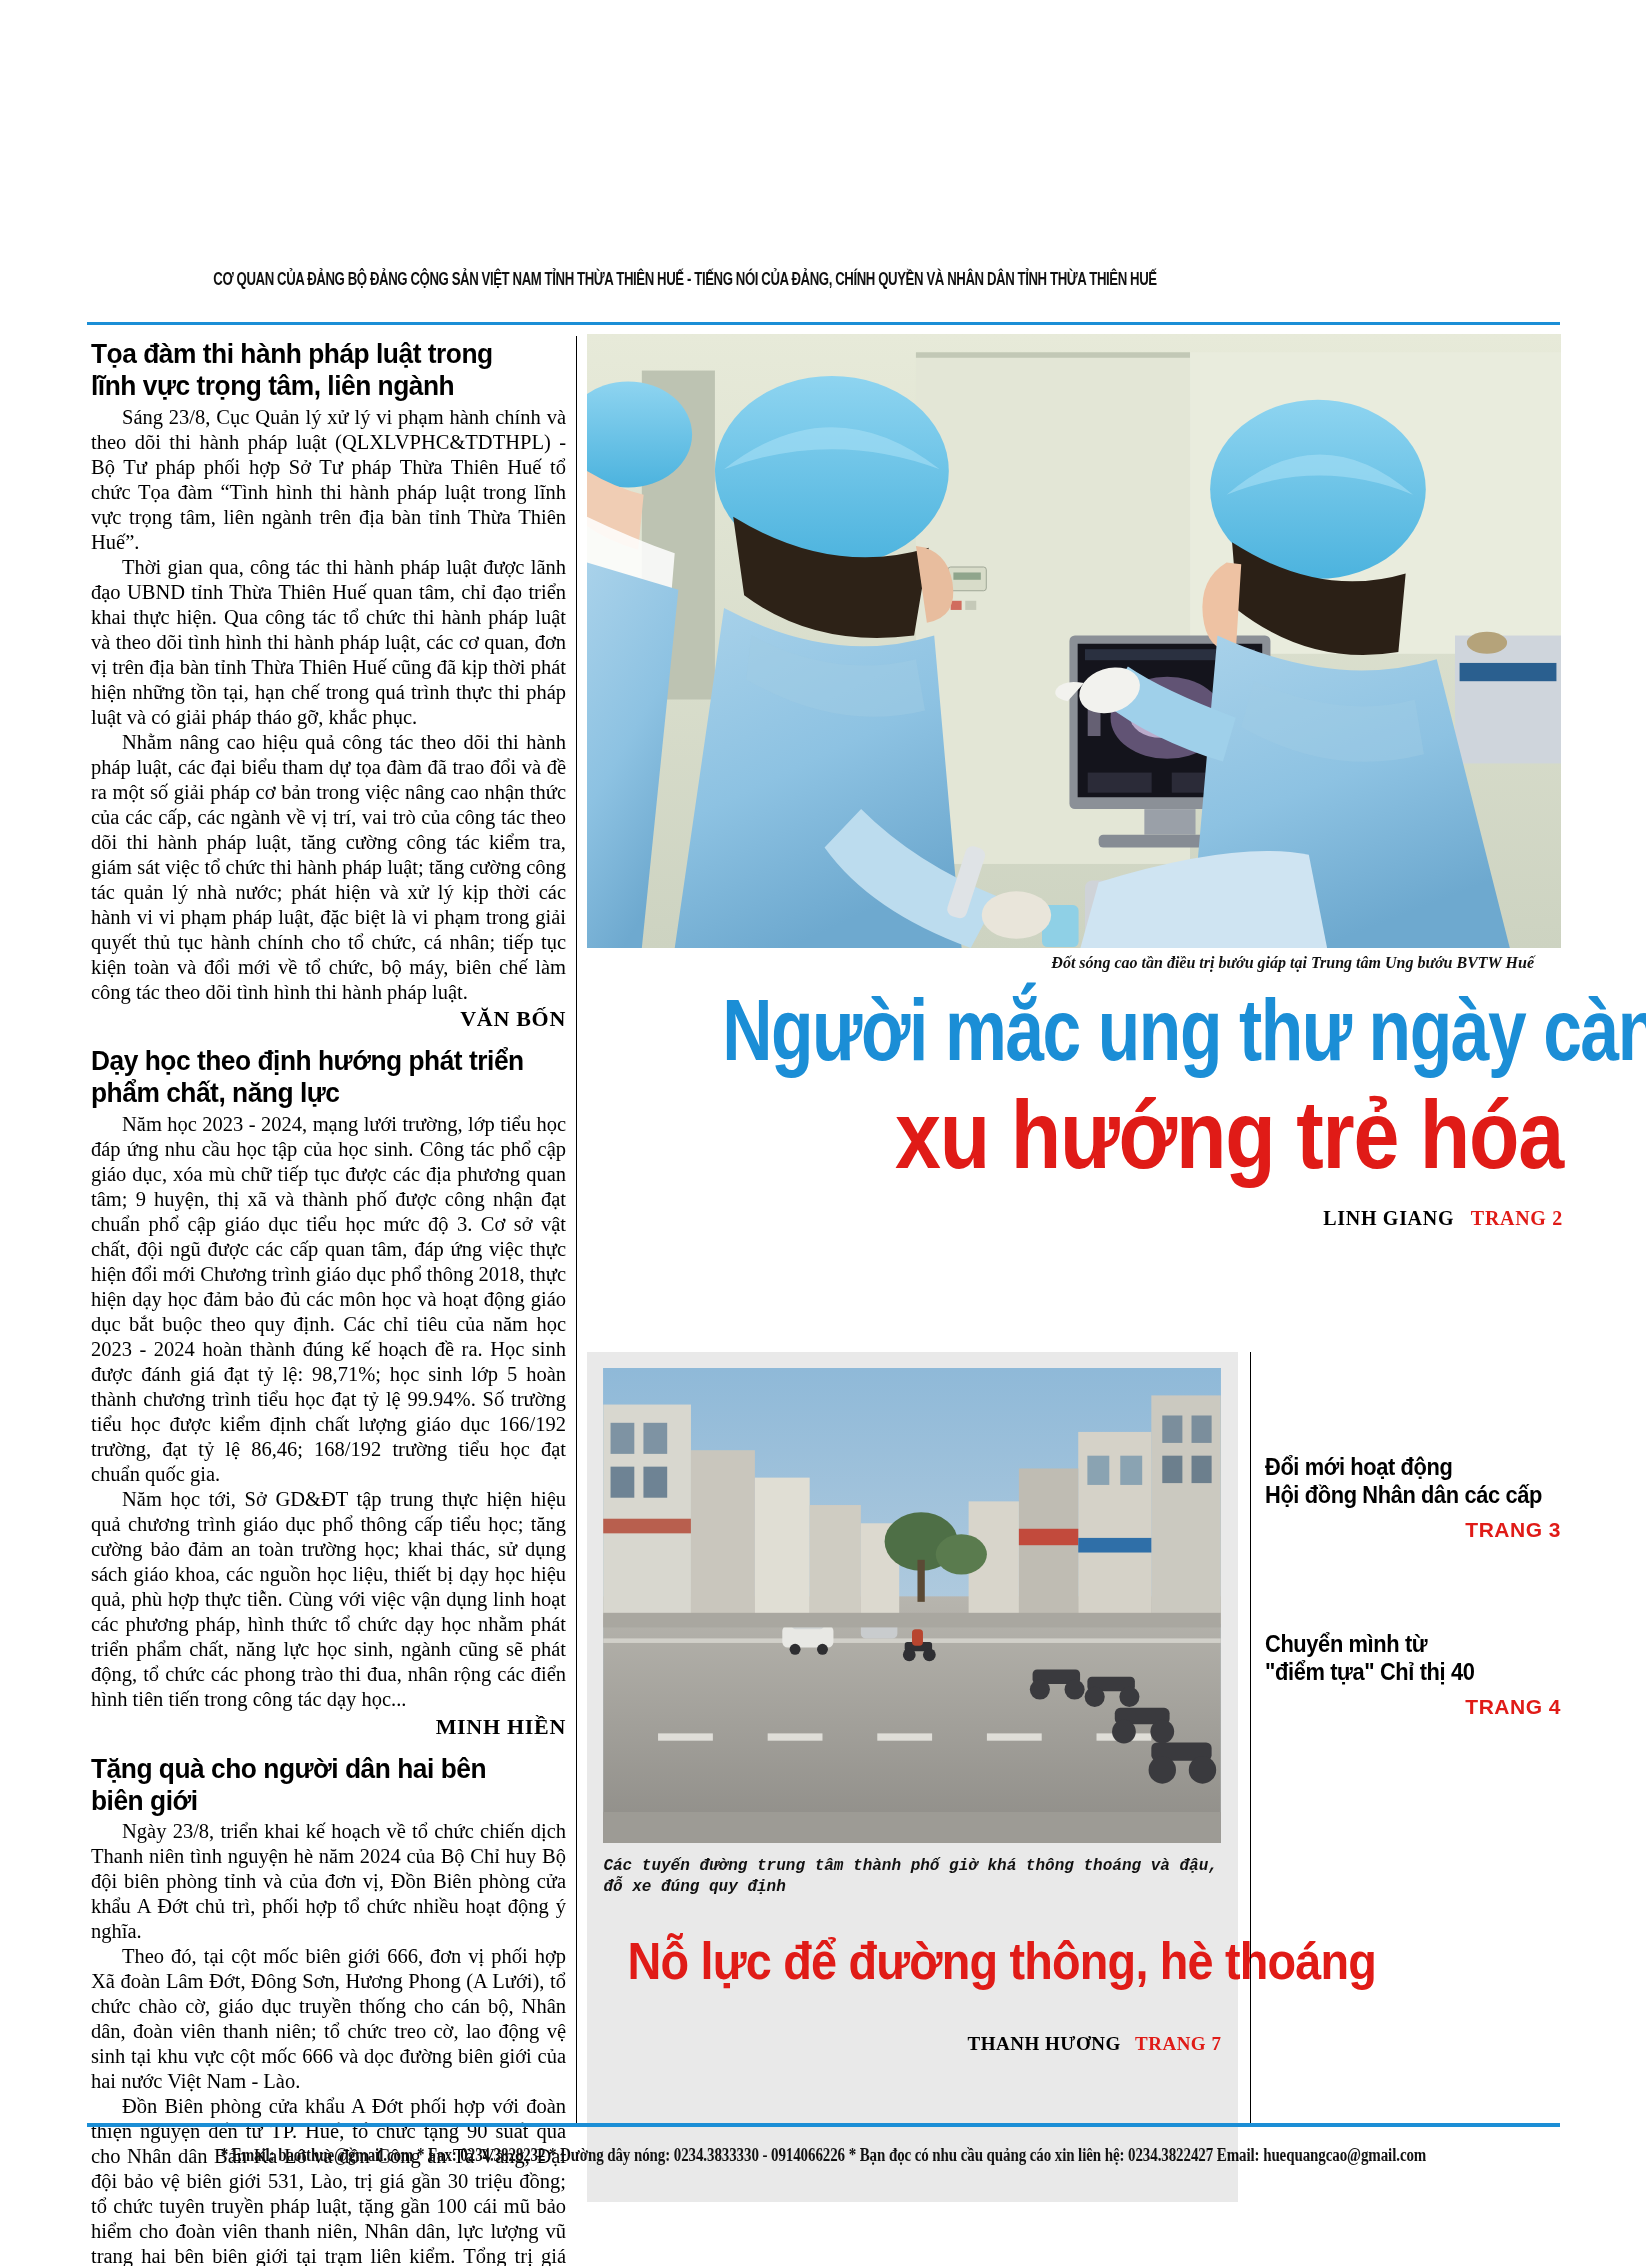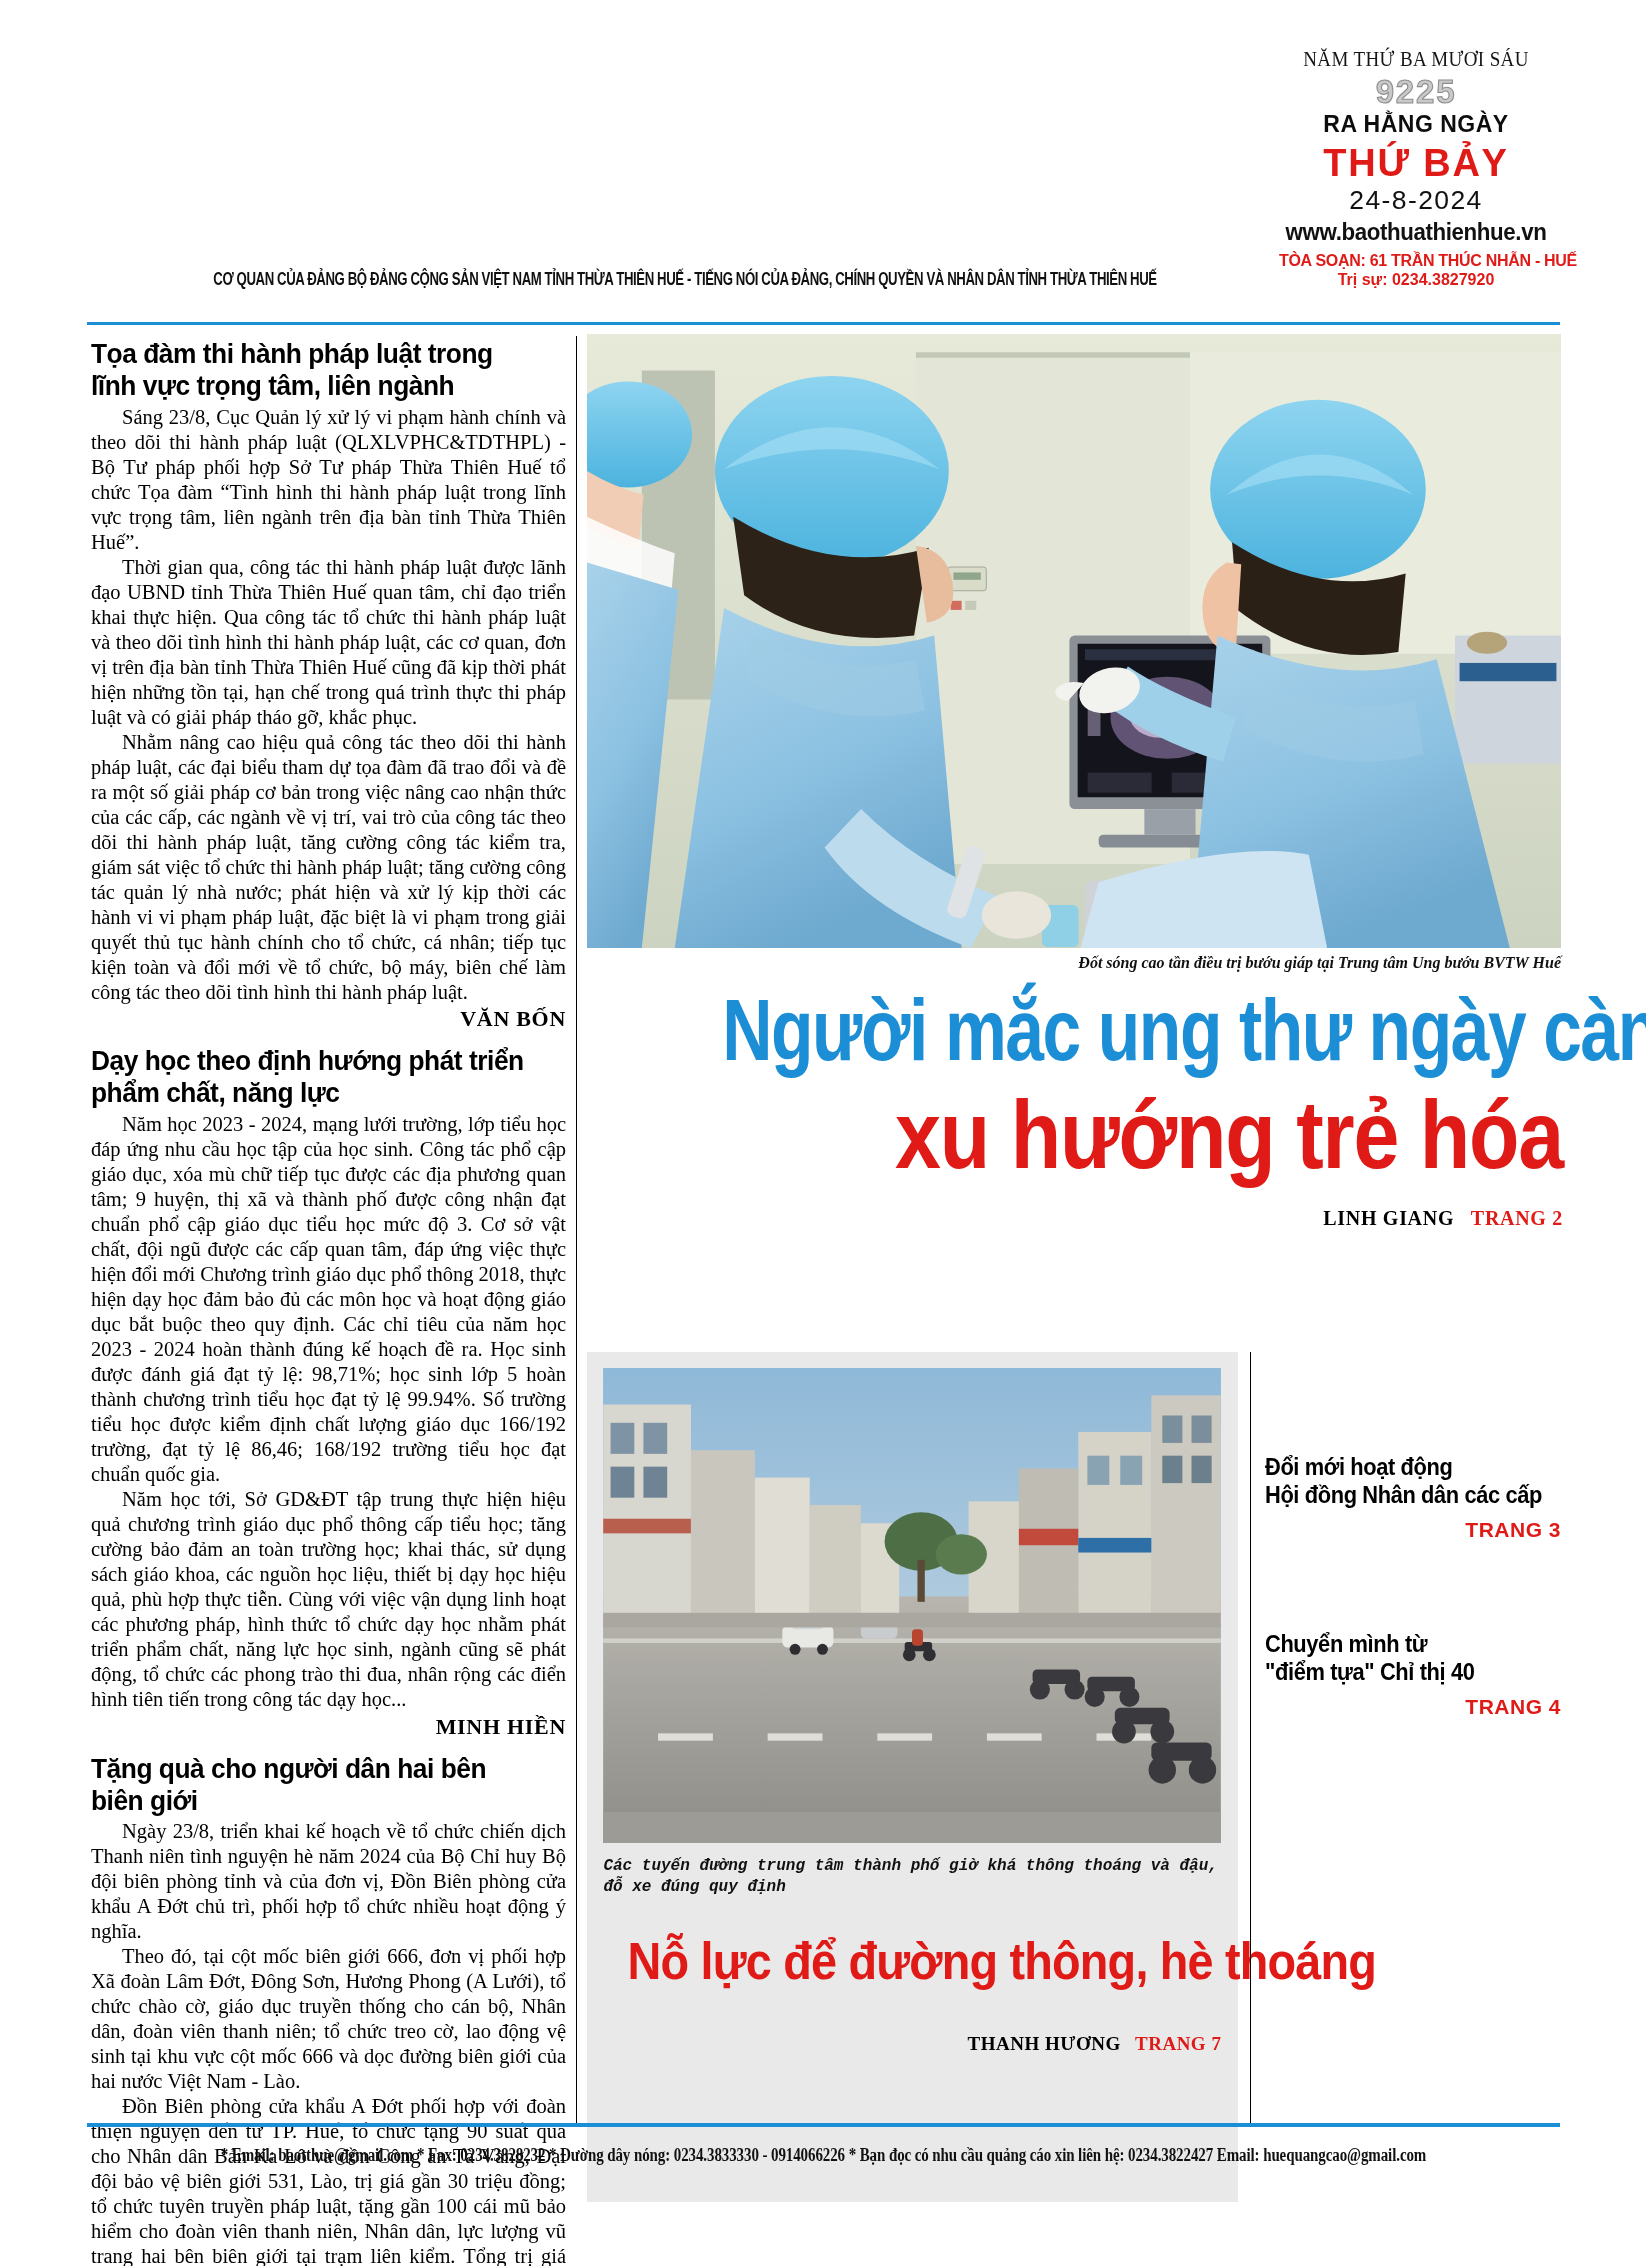--- a/index.html
+++ b/index.html
@@ -126,21 +126,21 @@
   }
   .sep-sm{height:12.8px;}
 
   
   .photo1{
     position:absolute;left:587px;top:334px;width:974px;height:614px;
     background:linear-gradient(170deg,#dfe4d6 0%,#d7dccd 40%,#cfd5c6 100%);
     overflow:hidden;
   }
   .cap1{
-    position:absolute;left:587px;top:954px;width:974px;
+    position:absolute;left:560px;top:954px;width:974px;
     font-family:"Liberation Serif", serif;
     font-style:italic;font-weight:700;
     font-size:16px;color:#111;text-align:right;
   }
 
   .mainhead{
     position:absolute;left:512px;top:985px;width:1051px;
   }
   .mh-l1{
     font-family:"Liberation Sans", sans-serif;
@@ -230,30 +230,20 @@
   }
 </style>
 </head>
 <body>
 
 <div class="page">
 
   <div class="masthead">
     <div class="mast-tagline">CƠ QUAN CỦA ĐẢNG BỘ ĐẢNG CỘNG SẢN VIỆT NAM TỈNH THỪA THIÊN HUẾ  -  TIẾNG NÓI CỦA ĐẢNG, CHÍNH QUYỀN VÀ NHÂN DÂN TỈNH THỪA THIÊN HUẾ</div>
 
-    <div class="mast-right">
-      <div class="mr-year">NĂM THỨ BA MƯƠI SÁU</div>
-      <div class="mr-issue">9225</div>
-      <div class="mr-daily">RA HẰNG NGÀY</div>
-      <div class="mr-weekday">THỨ BẢY</div>
-      <div class="mr-date">24-8-2024</div>
-      <div class="mr-web">www.baothuathienhue.vn</div>
-      <div class="mr-office">TÒA SOẠN: 61 TRẦN THÚC NHẪN - HUẾ</div>
-      <div class="mr-phone">Trị sự: 0234.3827920</div>
-    </div>
   </div>
 
   <div class="rule-top"></div>
 
   <div class="col-left">
 
     <div>
       <div class="art-head">Tọa đàm thi hành pháp luật trong lĩnh vực trọng tâm, liên ngành</div>
       <div class="art-body">
         <p>Sáng 23/8, Cục Quản lý xử lý vi phạm hành chính và theo dõi thi hành pháp luật (QLXLVPHC&amp;TDTHPL) - Bộ Tư pháp phối hợp Sở Tư pháp Thừa Thiên Huế tổ chức Tọa đàm “Tình hình thi hành pháp luật trong lĩnh vực trọng tâm, liên ngành trên địa bàn tỉnh Thừa Thiên Huế”.</p>

